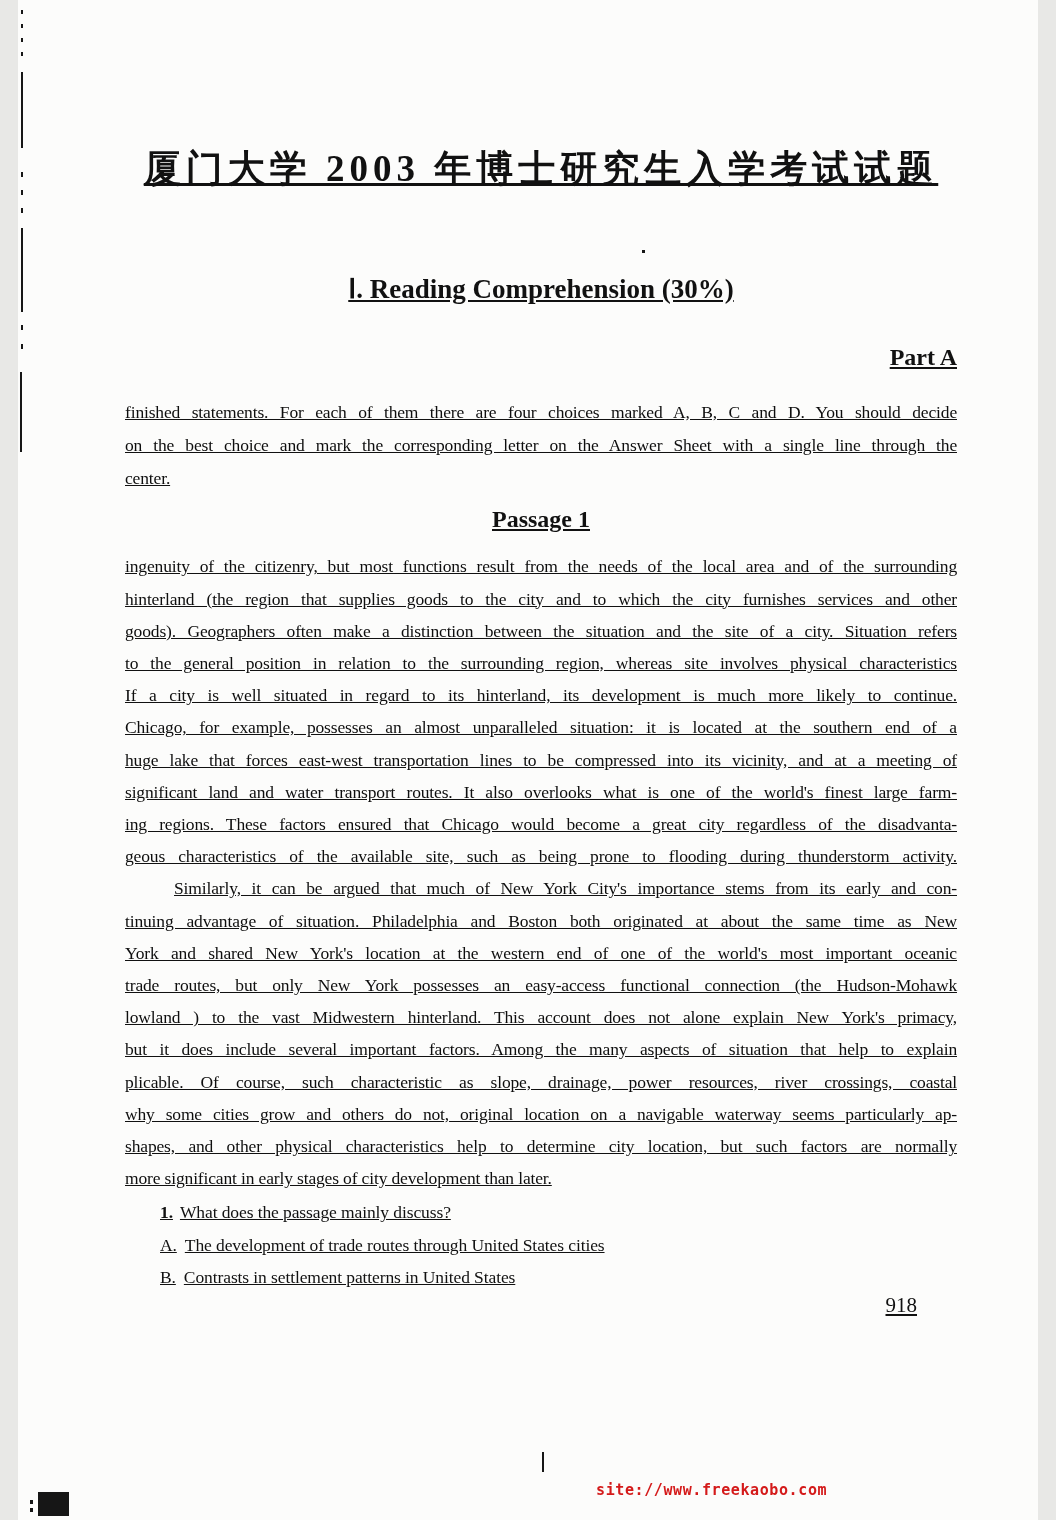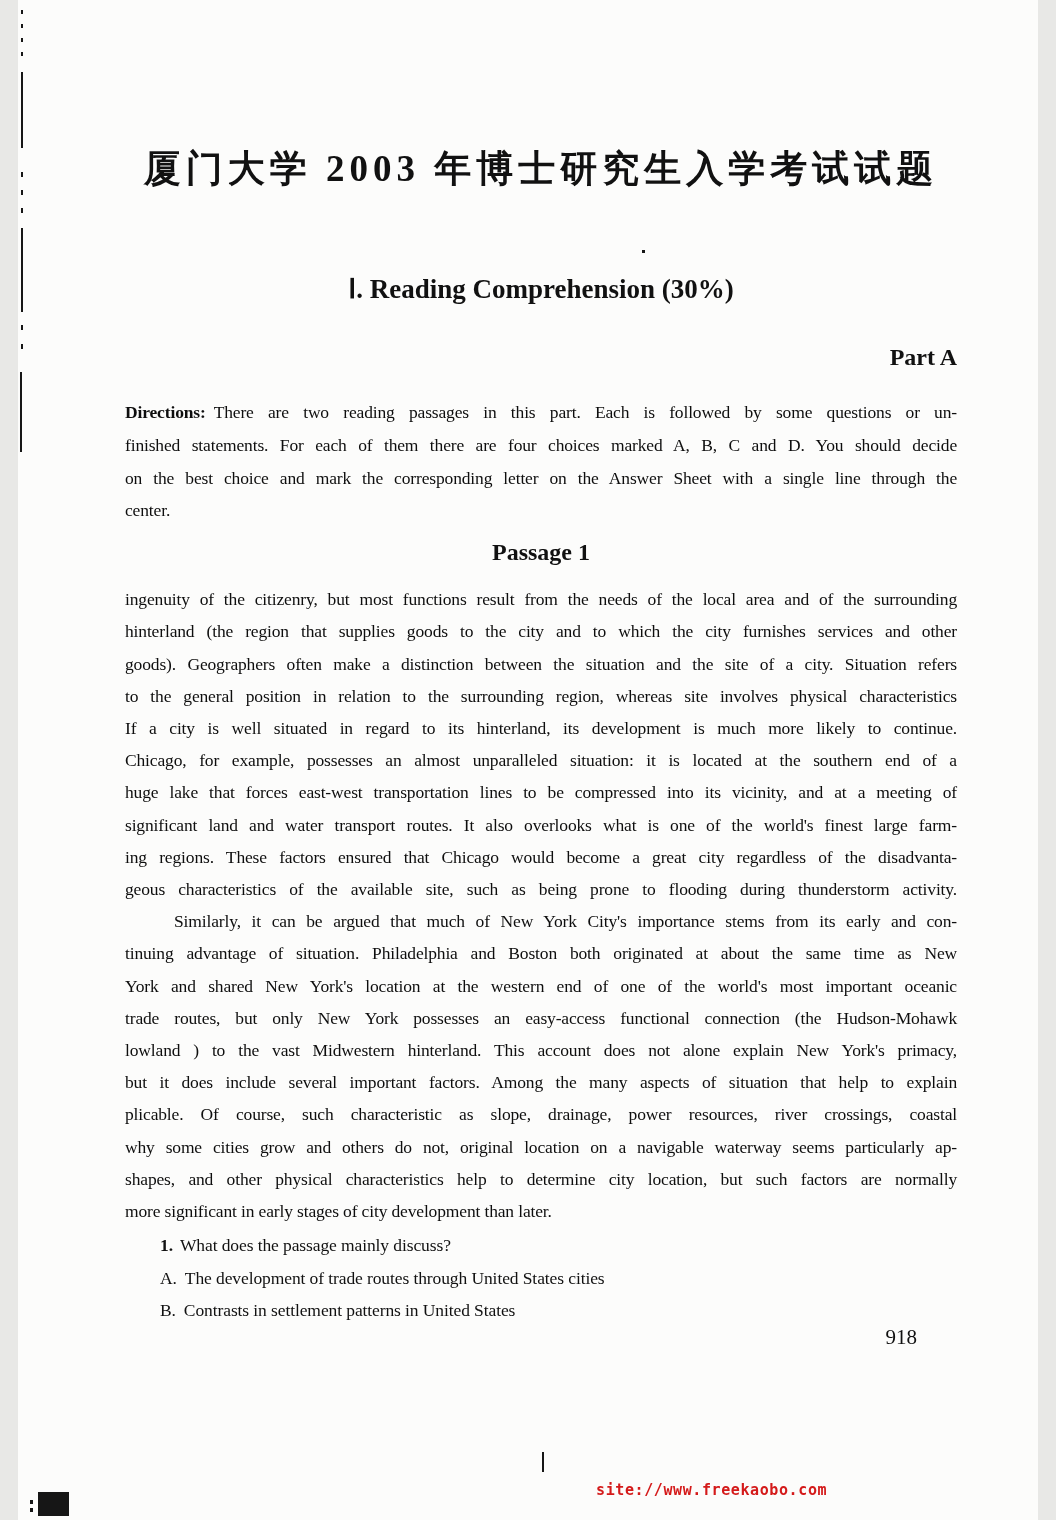--- a/index.html
+++ b/index.html
@@ -4,20 +4,21 @@
 <style>
   html,body { margin:0; padding:0; background:#e8e8e6; }
   .page {
     position:relative;
     width:1020px; height:1520px;
     margin:0 auto;
     background:#fcfcfb;
     color:#111;
     font-family:"Liberation Serif", serif;
     overflow:hidden;
+    text-decoration:underline;
   }
   .content { padding:0 81px 0 107px; }
 
   .title {
     margin-top:144px;
     text-align:center;
     font-size:37px;
     line-height:50px;
     font-weight:bold;
     letter-spacing:5px;
@@ -112,23 +113,20 @@
 
   <div class="content">
 
     <div class="title">厦门大学 2003 年博士研究生入学考试试题</div>
 
     <div class="h-section">Ⅰ. Reading Comprehension (30%)</div>
 
     <div class="h-part">Part A</div>
 
     <div class="para directions">
-      <div class="jline">
-        <span class="dir-label">Directions:</span><span>There are two reading passages in this part. Each is followed by some questions or un-</span>
-      </div>
       <div>
 
           <div class="jline">finished statements. For each of them there are four choices marked A, B, C and D. You should decide</div>
 
           <div class="jline">on the best choice and mark the corresponding letter on the Answer Sheet with a single line through the</div>
 
           <div class="jline no-just">center.</div>
         </div>
     </div>
 

